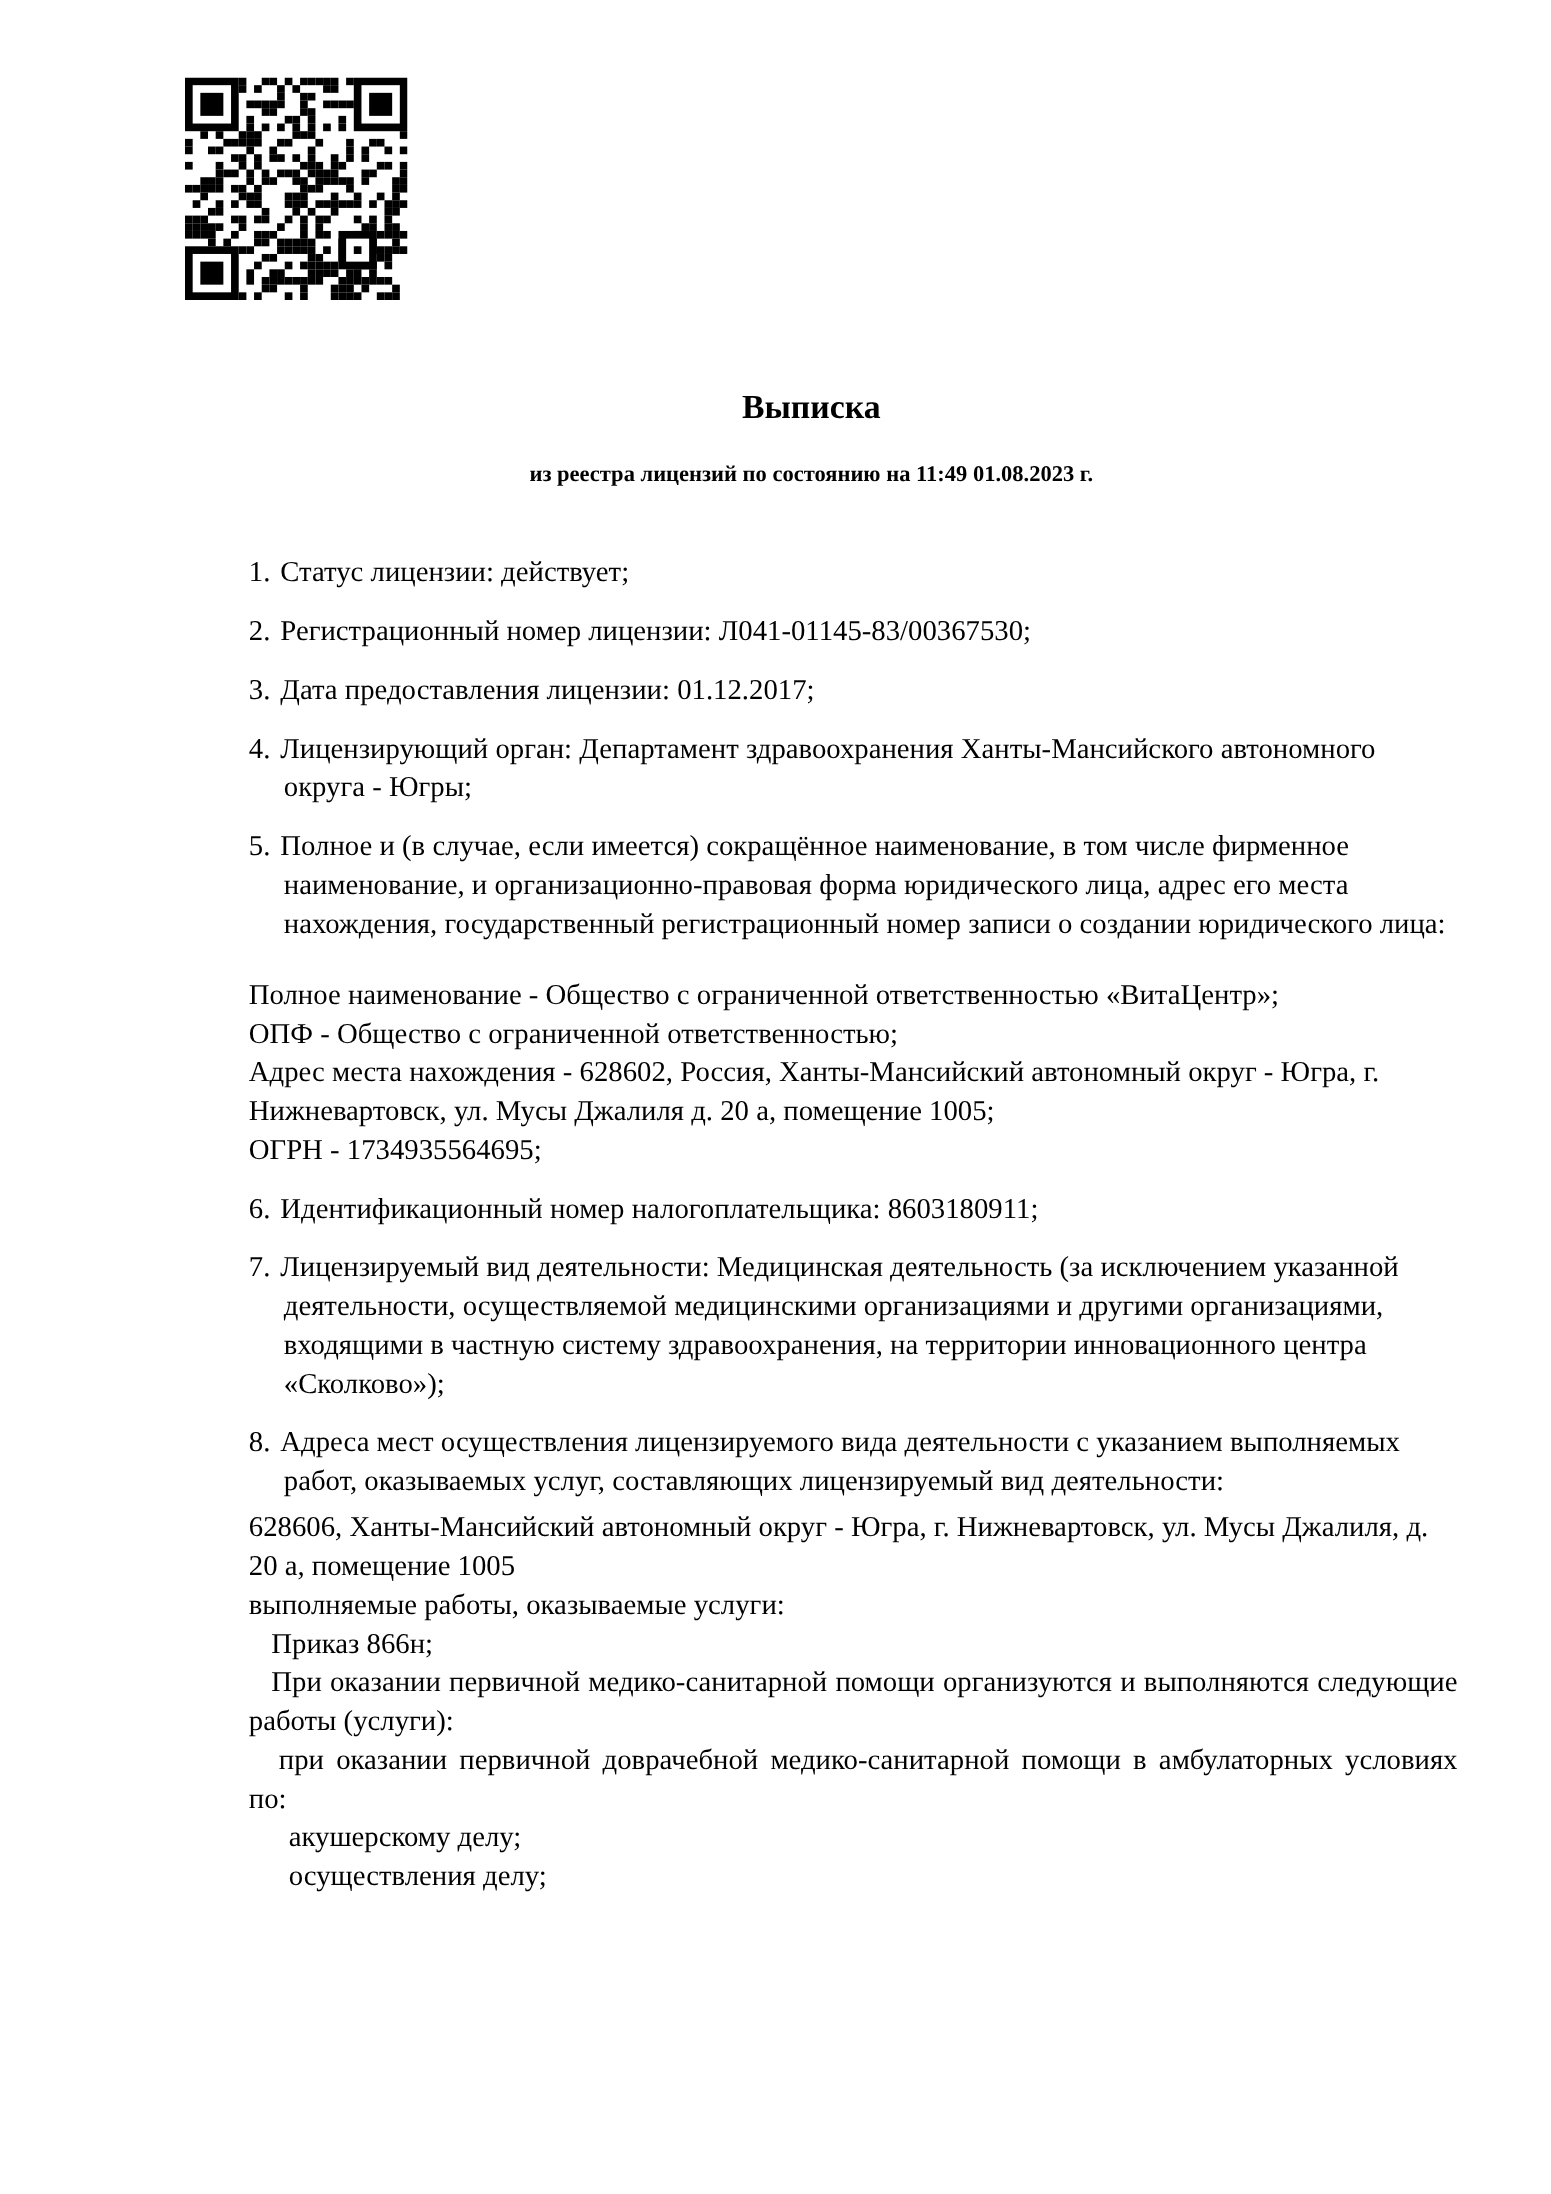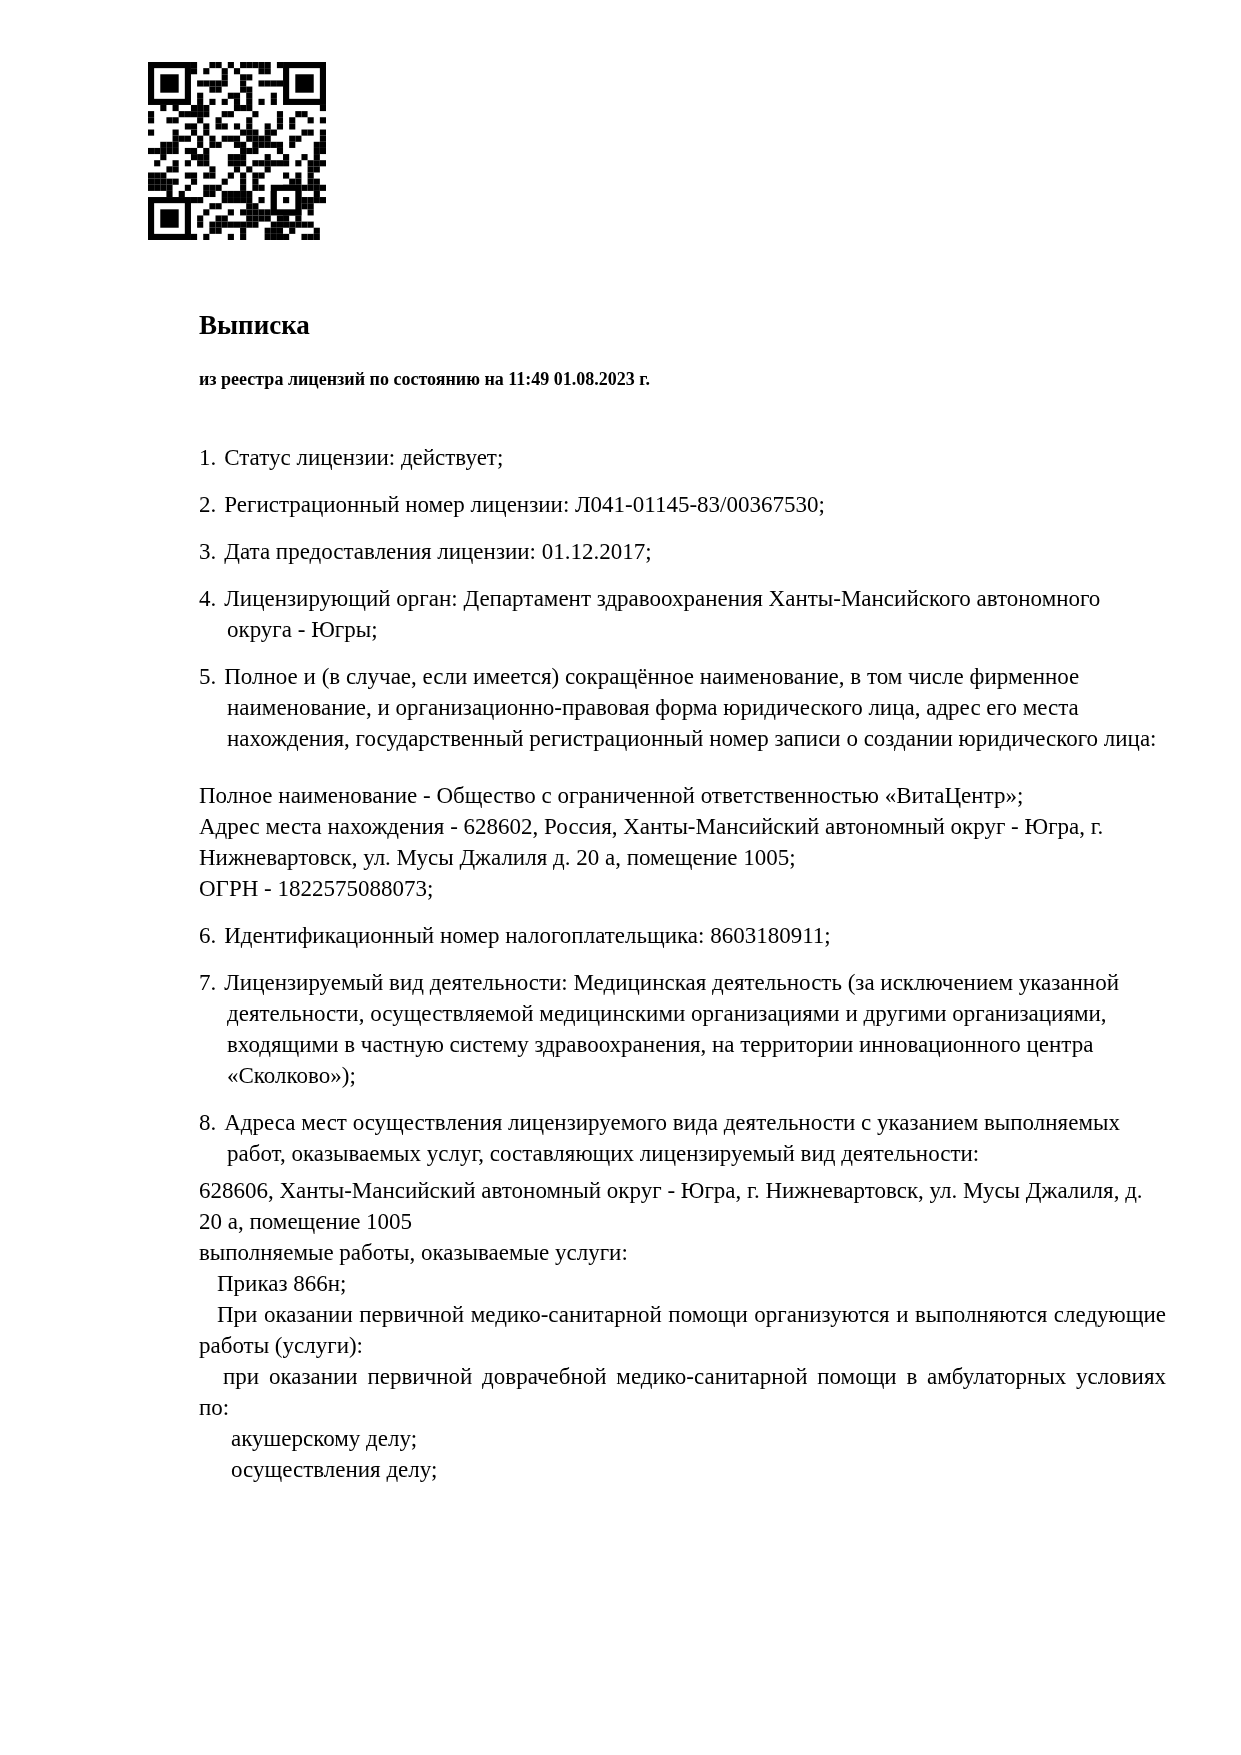--- a/index.html
+++ b/index.html
@@ -25,21 +25,21 @@
   .content {
     position: absolute;
     left: 199px;
     top: 308px;
     width: 967px;
     font-size: 23px;
     line-height: 31px;
   }
   .titles {
     width: 900px;
-    text-align: left;
+    text-align: center;
     font-weight: bold;
   }
   .doc-title { font-size: 27px; line-height: 34px; }
   .doc-subtitle { font-size: 18px; line-height: 32px; margin-top: 21px; }
 
   p { margin: 0; }
   .item {
     margin-top: 16px;
     padding-left: 28px;
     text-indent: -28px;
@@ -402,22 +402,23 @@
   <p class="item"><span class="num">2.</span><span>Регистрационный номер лицензии: Л041-01145-83/00367530;</span></p>
 
   <p class="item"><span class="num">3.</span><span>Дата предоставления лицензии: 01.12.2017;</span></p>
 
   <p class="item"><span class="num">4.</span><span>Лицензирующий орган: Департамент здравоохранения Ханты-Мансийского автономного округа - Югры;</span></p>
 
   <p class="item"><span class="num">5.</span><span>Полное и (в случае, если имеется) сокращённое наименование, в том числе фирменное наименование, и организационно-правовая форма юридического лица, адрес его места нахождения, государственный регистрационный номер записи о создании юридического лица:</span></p>
 
   <div class="block">
     <p>Полное наименование - Общество с ограниченной ответственностью «ВитаЦентр»;</p>
+    <p>ОПФ - Общество с ограниченной ответственностью;</p>
     <p>Адрес места нахождения - 628602, Россия, Ханты-Мансийский автономный округ - Югра, г. Нижневартовск, ул. Мусы Джалиля д. 20 а, помещение 1005;</p>
-    <p>ОГРН - 1822575088073;</p>
+    <p>ОГРН - 1734935564695;</p>
   </div>
 
   <p class="item"><span class="num">6.</span><span>Идентификационный номер налогоплательщика: 8603180911;</span></p>
 
   <p class="item"><span class="num">7.</span><span>Лицензируемый вид деятельности: Медицинская деятельность (за исключением указанной деятельности, осуществляемой медицинскими организациями и другими организациями, входящими в частную систему здравоохранения, на территории инновационного центра «Сколково»);</span></p>
 
   <p class="item"><span class="num">8.</span><span>Адреса мест осуществления лицензируемого вида деятельности с указанием выполняемых работ, оказываемых услуг, составляющих лицензируемый вид деятельности:</span></p>
 
   <div class="addr-block">
     <p>628606, Ханты-Мансийский автономный округ - Югра, г. Нижневартовск, ул. Мусы Джалиля, д. 20 а, помещение 1005</p>

